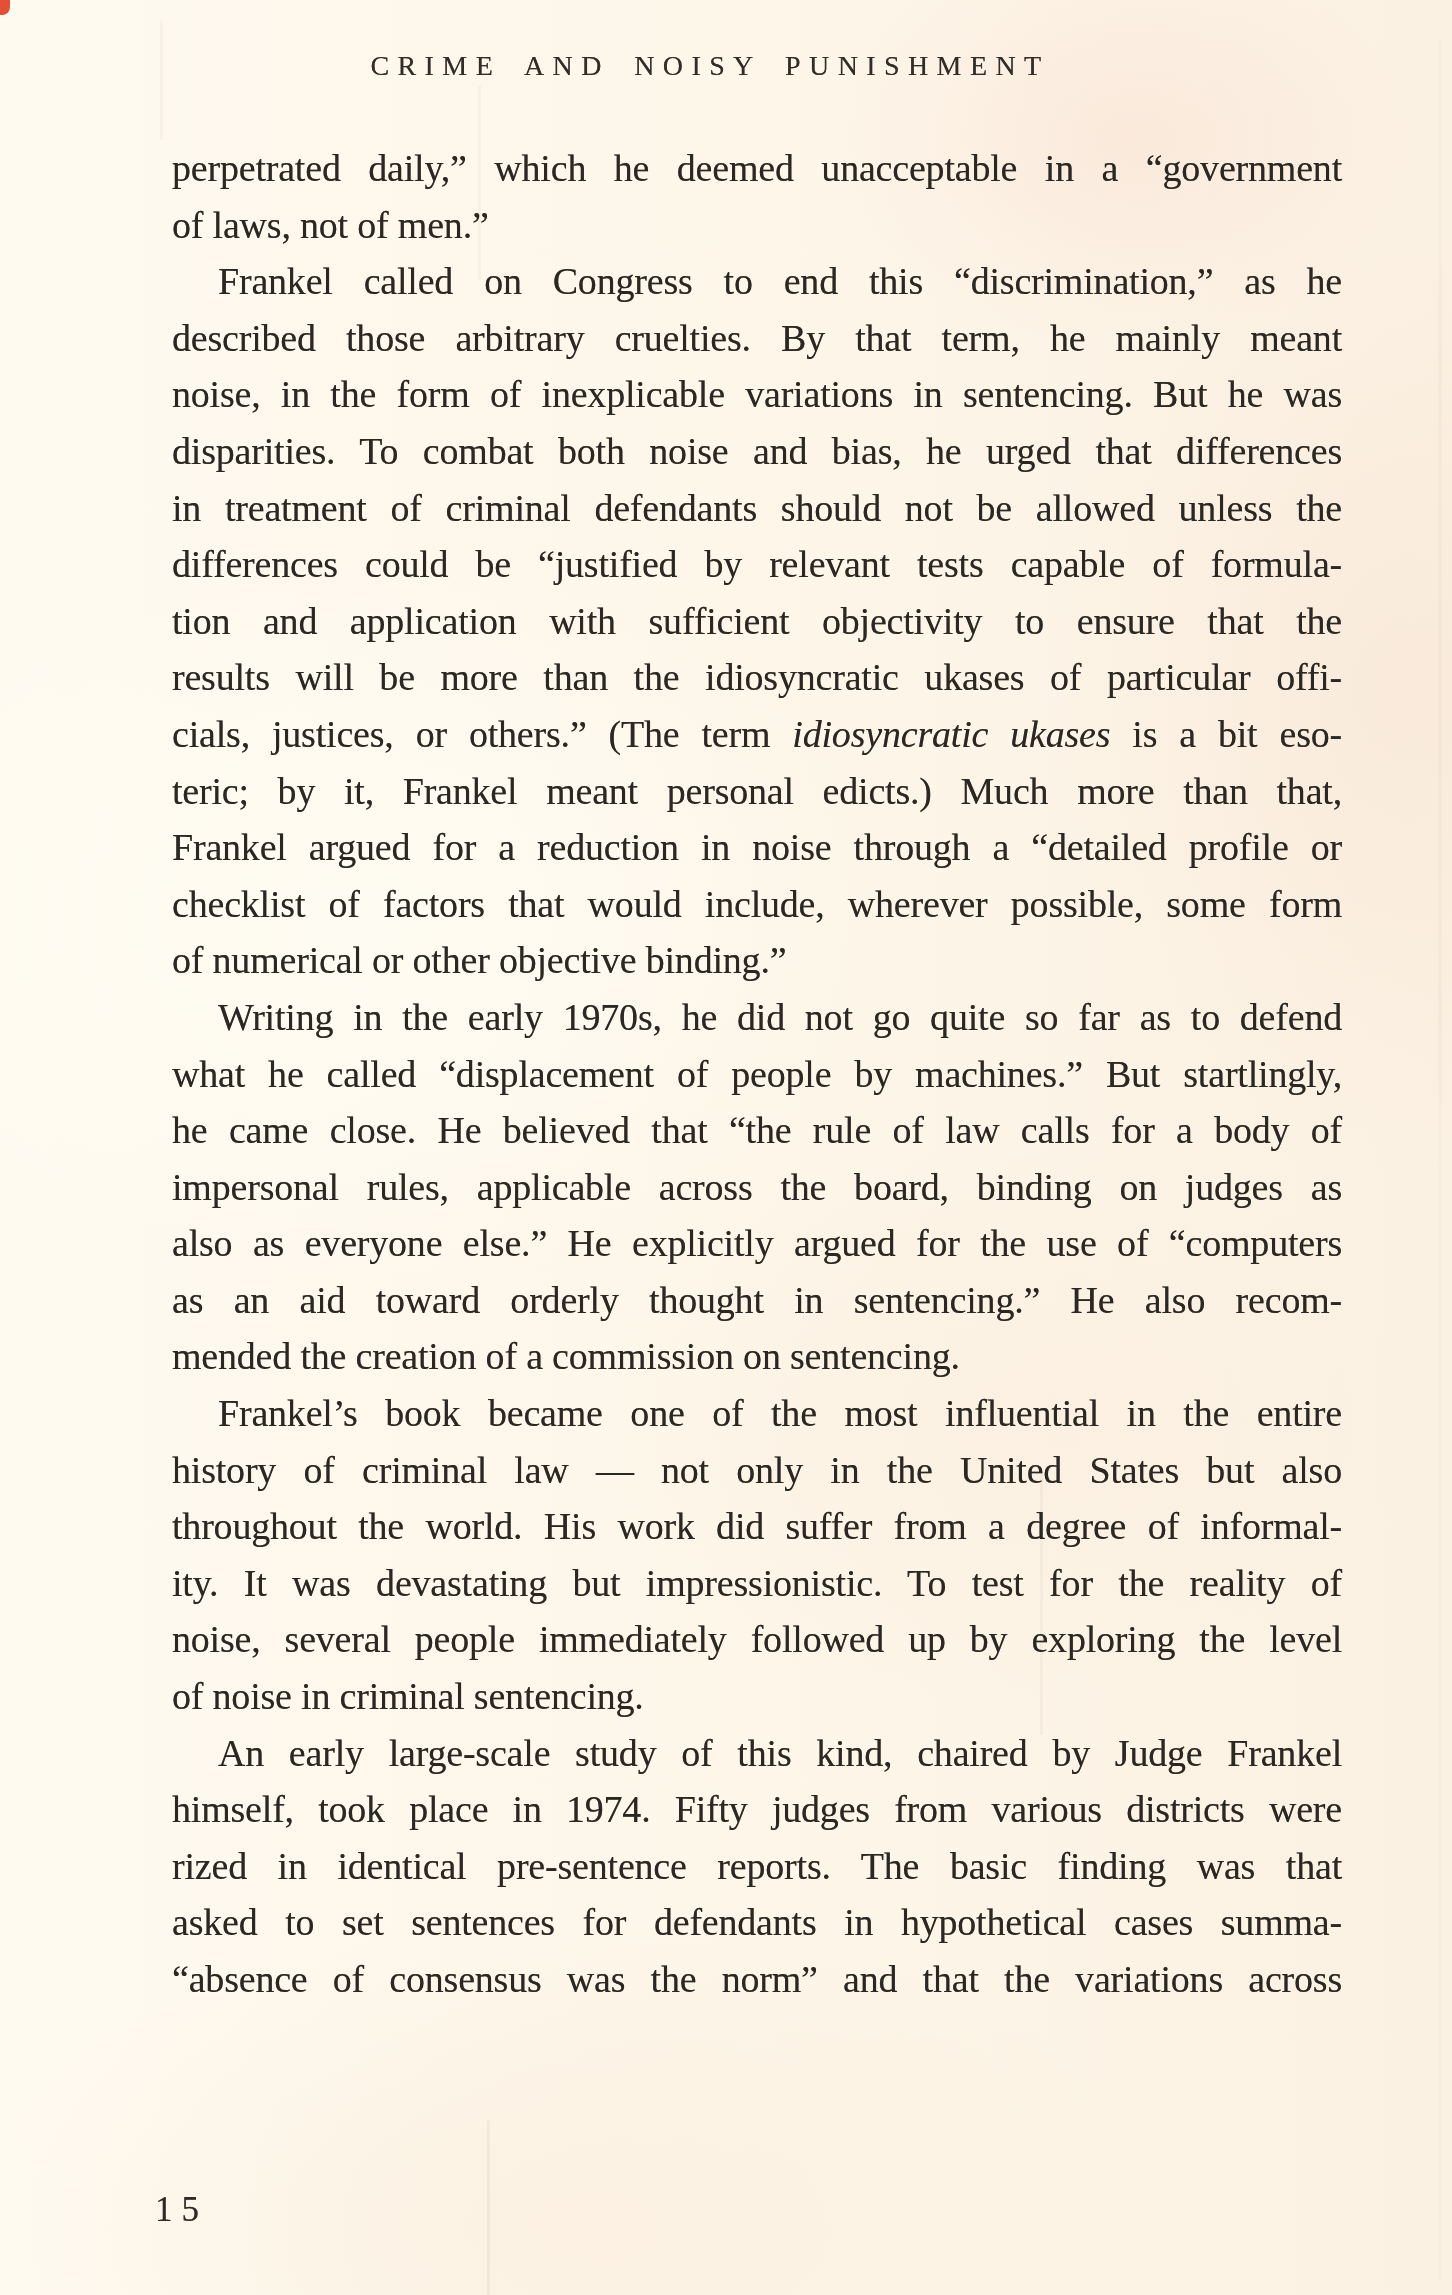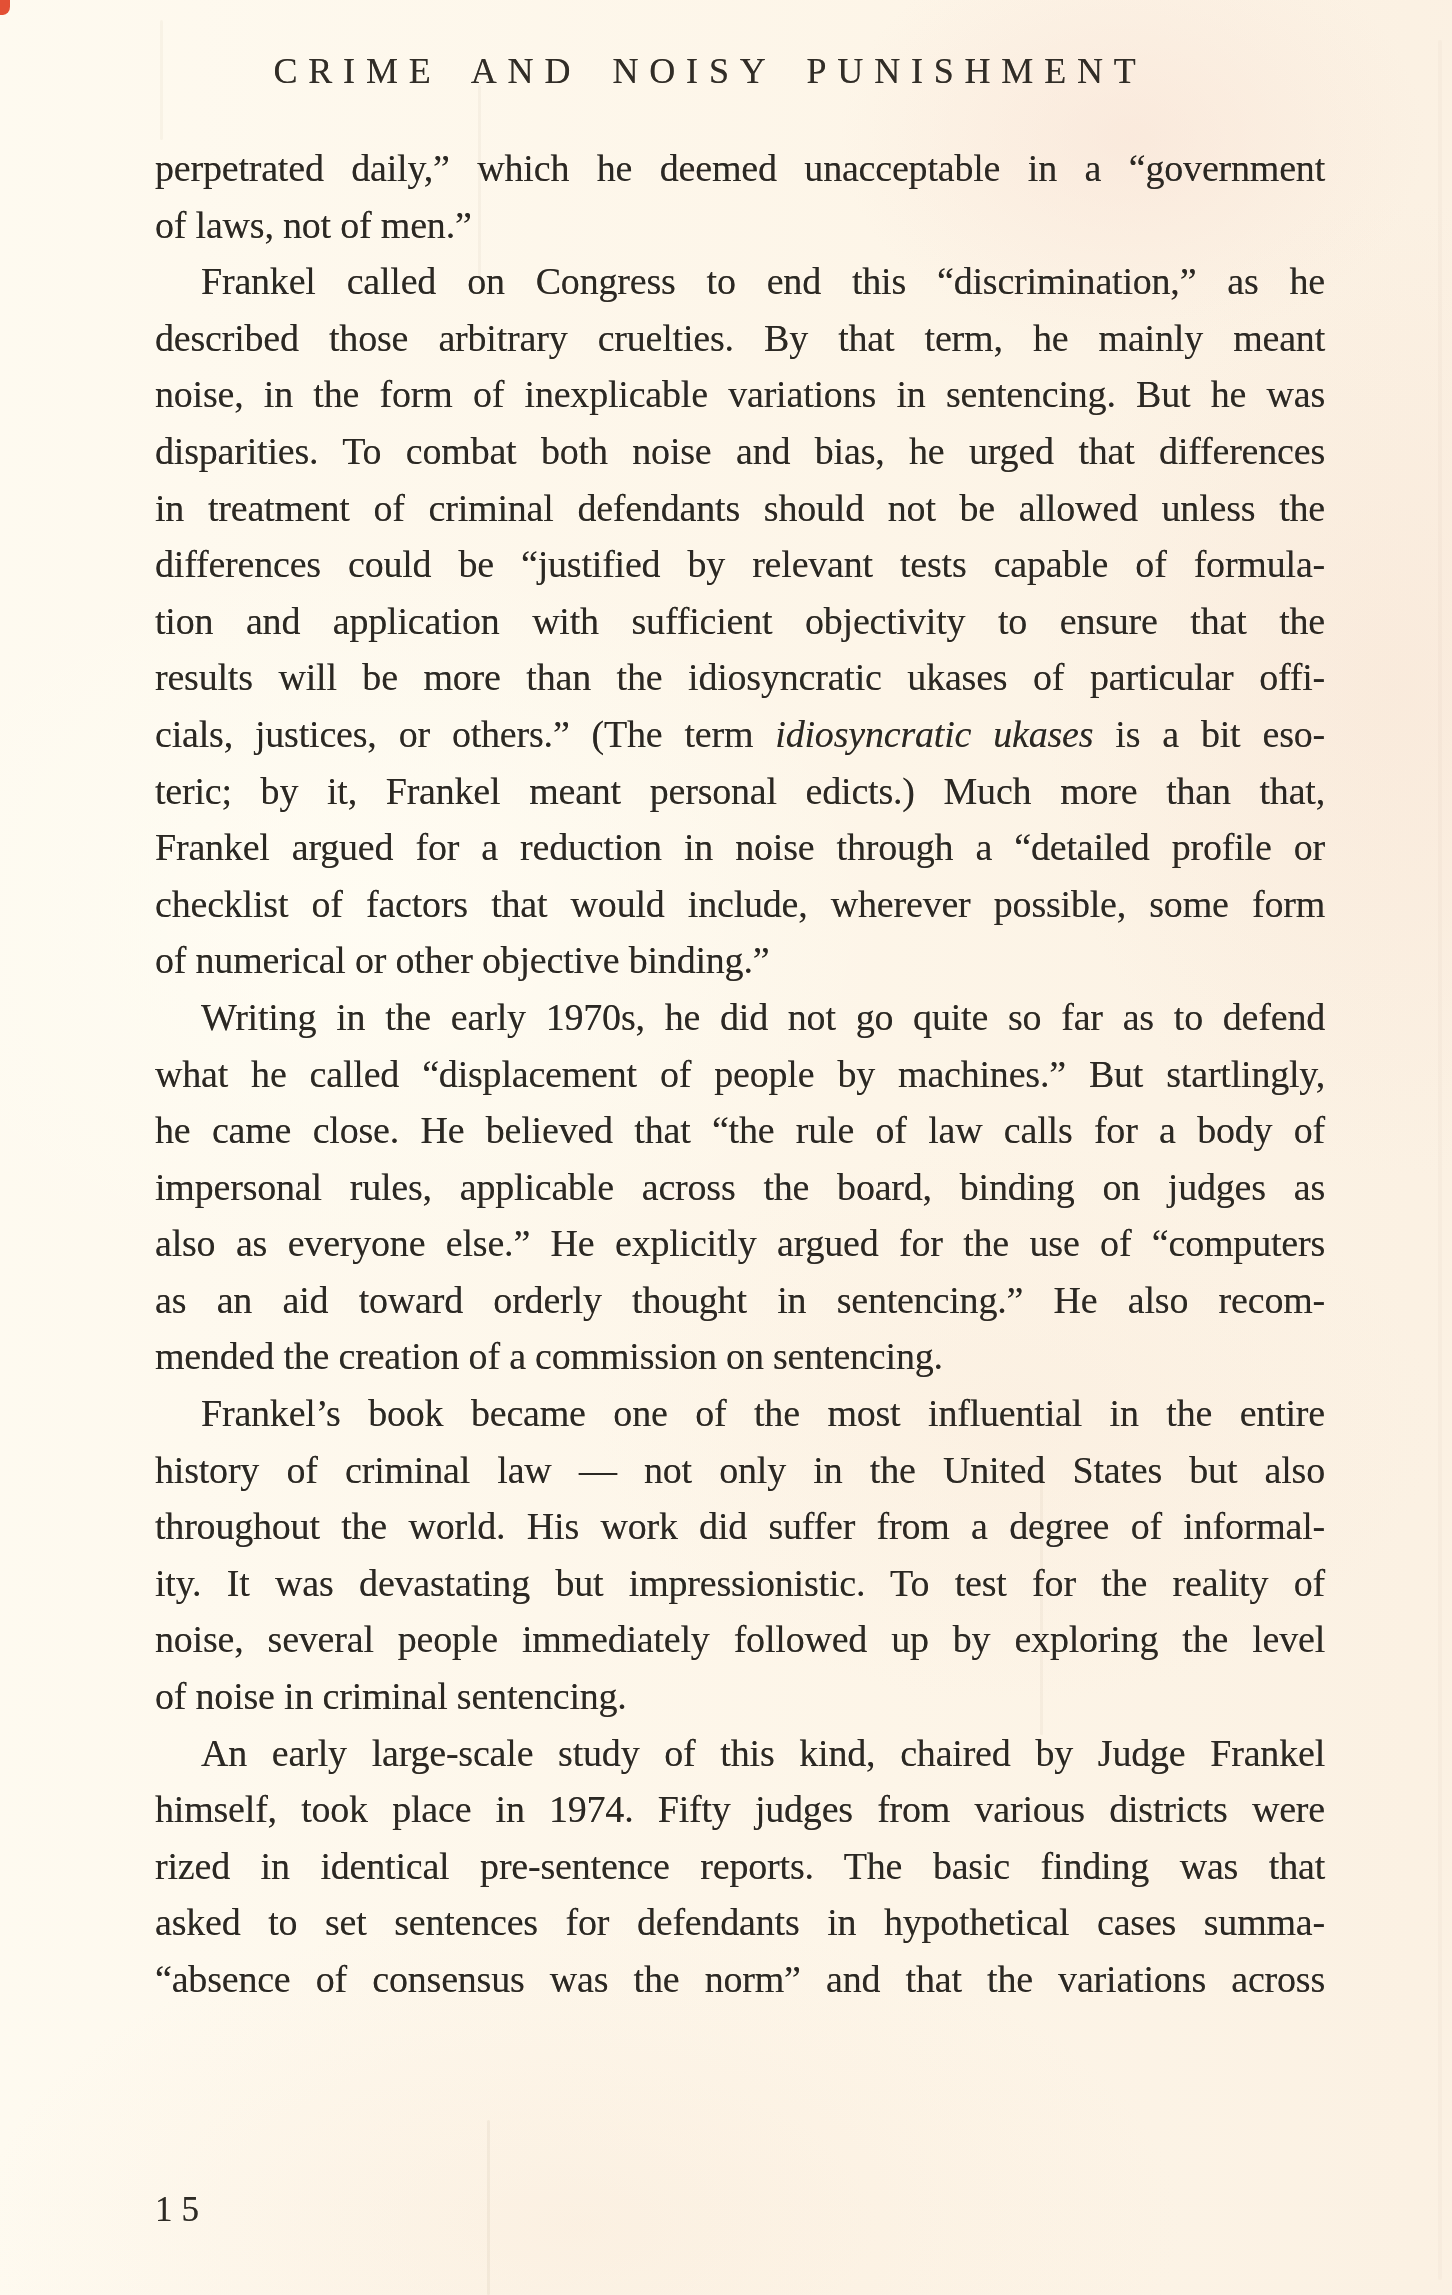--- a/index.html
+++ b/index.html
@@ -44,32 +44,32 @@
   .s2 { left: 1040px; top: 1470px; height: 265px; }
   .s3 { left: 487px;  top: 2120px; height: 175px; opacity: 0.08; }
   .s4 { left: 1438px; top: 40px;   height: 2240px; opacity: 0.035; width: 4px; }
   .s5 { left: 160px;  top: 20px;   height: 120px; opacity: 0.05; }
   .running-head {
     position: absolute;
     top: 50px;
     left: 155px;
     width: 1110px;
     text-align: center;
-    font-size: 36px;
+    font-size: 28px;
     font-weight: normal;
     letter-spacing: 0.30em;
     word-spacing: 0.32em;
     color: #312d27;
     text-shadow: 0 0 0.5px rgba(49,45,39,0.6);
     white-space: nowrap;
   }
   .text-column {
     position: absolute;
     top: 140px;
-    left: 155px;
+    left: 172px;
     width: 1170px;
     font-size: 38px;
     line-height: 56.6px;
     letter-spacing: -0.2px;
     text-shadow: 0 0 0.5px rgba(43,40,35,0.55);
   }
   .para { margin: 0; }
   .para.indent .line:first-child { padding-left: 46px; }
   .line {
     text-align: justify;

